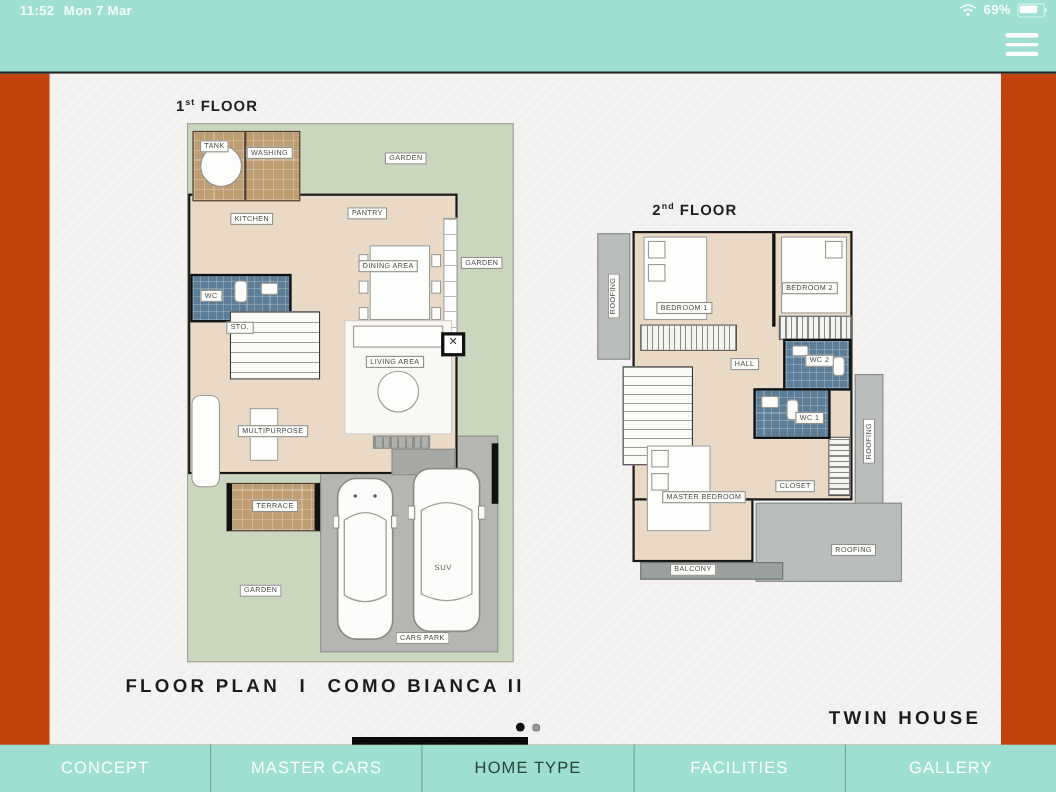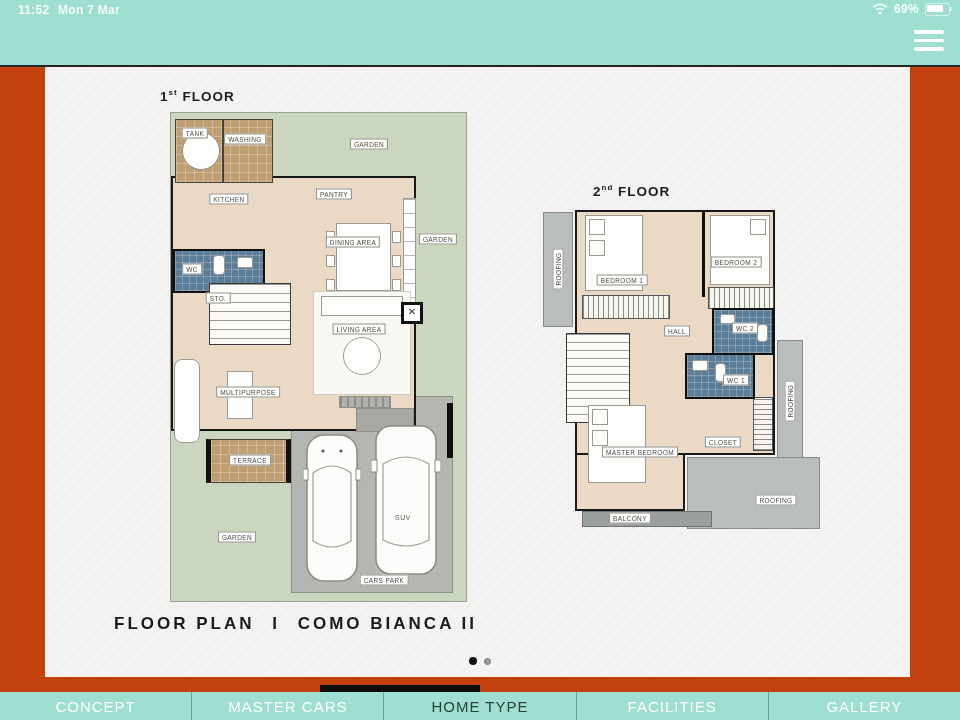--- a/index.html
+++ b/index.html
@@ -59,21 +59,21 @@
          text-align:center;box-sizing:border-box;z-index:5;}
   .stripes{background:#b0b0ac;background-image:repeating-linear-gradient(90deg,#8e8e8a 0 2px,transparent 2px 7px);border:1px solid #8e908c;}
 
   
   .slide-caption{font-size:17px;font-weight:700;color:#1b1b1b;letter-spacing:3px;white-space:nowrap;}
   .dot{position:absolute;border-radius:50%;}
   #dot-1{width:8px;height:8px;background:#111;}
   #dot-2{width:7px;height:7px;background:#9a9a9a;border:1px solid #777;box-sizing:border-box;}
 
   
-  #nav{left:0;bottom:0;width:960px;height:28px;background:#9fdfd1;display:flex;z-index:20;}
+  #nav{left:0;bottom:0;width:960px;height:43px;background:#9fdfd1;display:flex;z-index:20;}
   .nav-item{flex:1 1 0;display:flex;align-items:center;justify-content:center;
             color:rgba(255,255,255,.95);font-size:15px;letter-spacing:1px;cursor:pointer;position:relative;}
   .nav-item + .nav-item{border-left:1px solid rgba(40,92,82,.45);}
   .nav-item.active{color:#28423c;font-weight:400;}
   #active-bar{position:absolute;left:320px;top:-7px;width:160px;height:7px;background:#0c0c0c;}
 </style>
 </head>
 <body>
 
 <div id="page">
@@ -241,20 +241,21 @@
       <span class="chip" style="left:90px;top:313px;">BALCONY</span>
       <span class="chip" style="left:236px;top:295px;">ROOFING</span>
       <span class="chip vert" style="left:250px;top:196px;">ROOFING</span>
     </div>
 
     <div class="abs slide-caption" style="left:25px;top:547px;margin-left:44px;">
       <span>FLOOR PLAN</span>
       <span style="margin:0 10px;">I</span>
       <span>COMO BIANCA II</span>
     </div>
+    <div class="abs slide-caption" style="right:18px;top:576px;">TWIN HOUSE</div>
 
     <div class="dot abs" id="dot-1" style="left:424px;top:590px;"></div>
     <div class="dot abs" id="dot-2" style="left:439px;top:591px;"></div>
   </div>
 
   <div id="nav" class="abs">
     <div id="active-bar"></div>
     <div class="nav-item">CONCEPT</div>
     <div class="nav-item">MASTER CARS</div>
     <div class="nav-item active">HOME TYPE</div>

